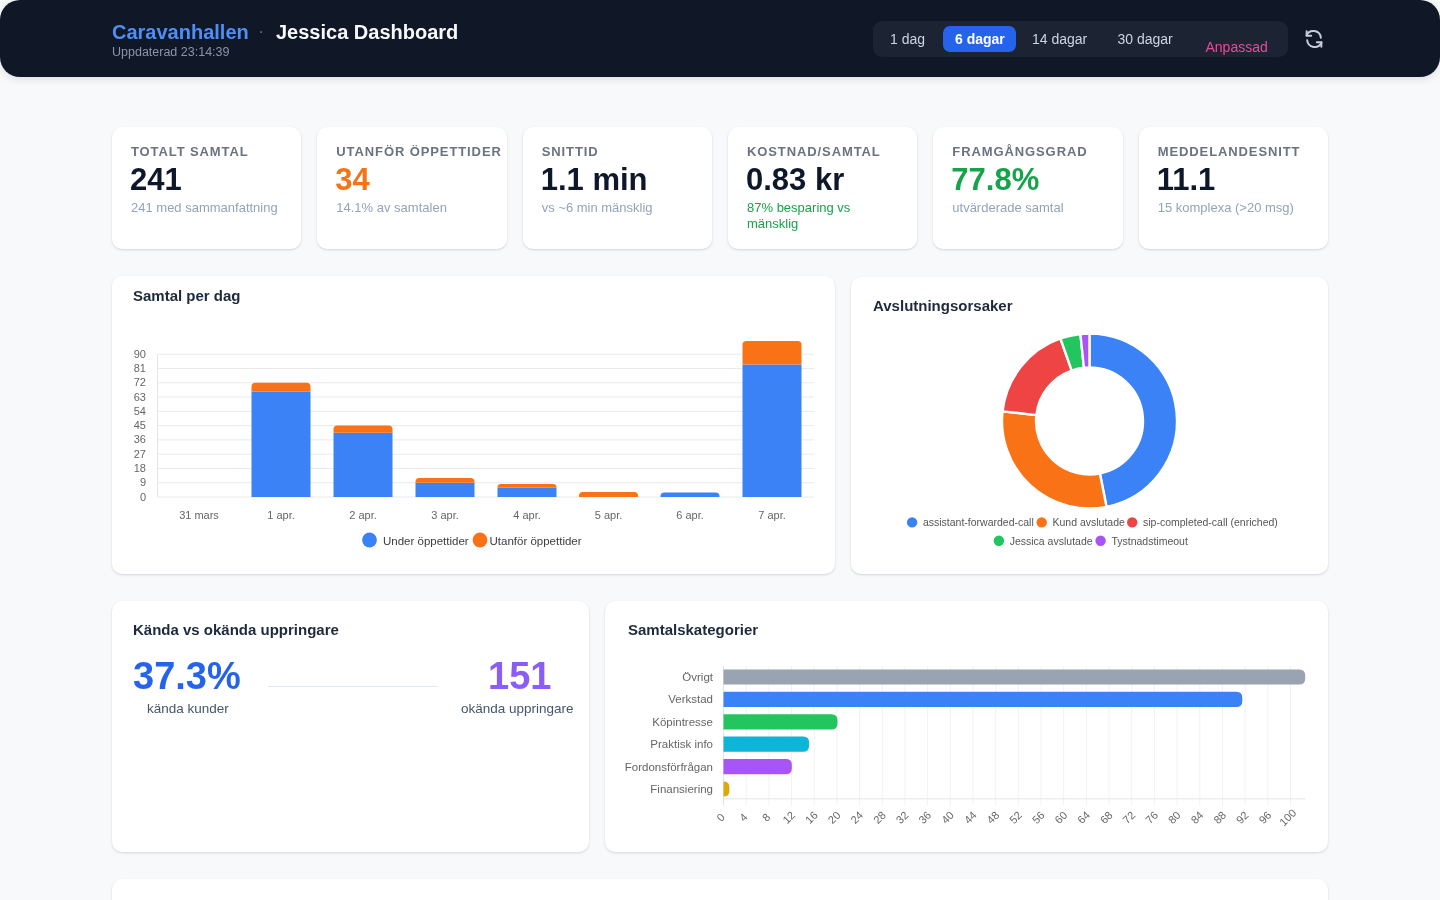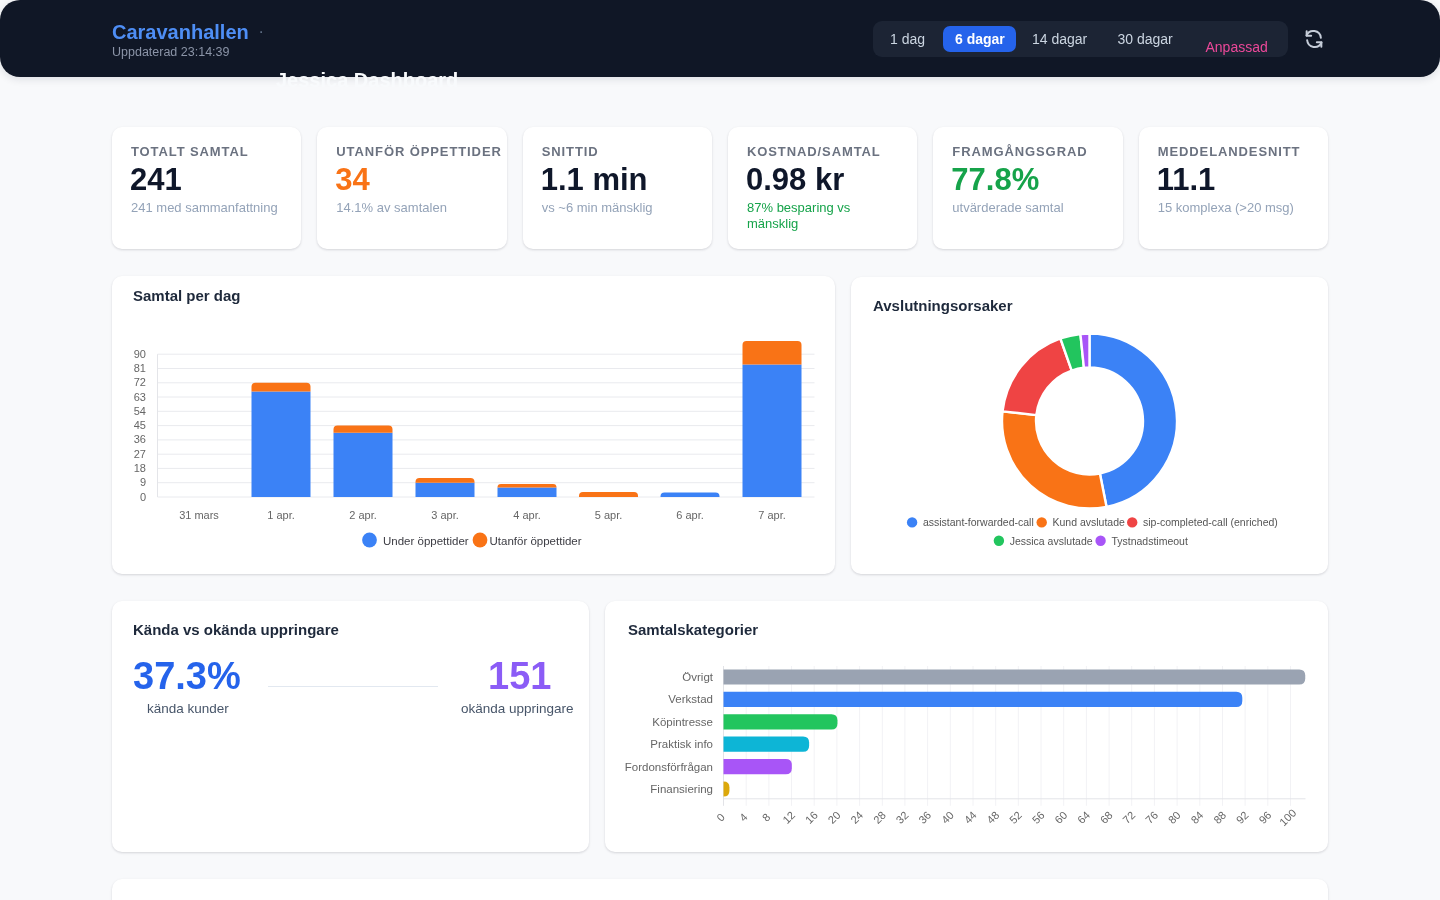--- a/index.html
+++ b/index.html
@@ -8,21 +8,21 @@
 .slabel { position:absolute; left:19px; top:17px; font-size:13px; font-weight:700; letter-spacing:.9px; color:#6b7280; }
 .sval { position:absolute; left:18px; top:35px; font-size:31px; font-weight:700; line-height:36px; }
 .ssub { position:absolute; left:19px; top:73px; font-size:13px; line-height:16px; width:155px; }
 .ctitle { position:absolute; font-size:15px; font-weight:700; color:#1e293b; }
 svg text { font-family:"Liberation Sans",sans-serif; }
 </style></head>
 <body>
 <div class="hdr">
   <div style="position:absolute;left:112px;top:21px;font-size:20px;font-weight:700;color:#4e8ef5;">Caravanhallen</div>
   <div style="position:absolute;left:258.5px;top:23px;font-size:16px;color:#64748b;">·</div>
-  <div style="position:absolute;left:276px;top:21px;font-size:20px;font-weight:700;color:#f8fafc;margin-top:48px;">Jessica Dashboard</div>
+  <div style="position:absolute;left:276px;top:21px;font-size:20px;font-weight:700;color:#f8fafc;">Jessica Dashboard</div>
   <div style="position:absolute;left:112px;top:45px;font-size:12.5px;color:#8b94a7;">Uppdaterad 23:14:39</div>
   <div style="position:absolute;left:872.5px;top:20.5px;width:415.5px;height:36.5px;background:#1c2434;border-radius:9px;"></div>
   <div style="position:absolute;left:890px;top:31px;font-size:14px;font-weight:500;color:#cbd5e1;">1 dag</div>
   <div style="position:absolute;left:943px;top:26px;width:72.5px;height:25.5px;background:#2563eb;border-radius:7px;"></div>
   <div style="position:absolute;left:955px;top:31px;font-size:14px;font-weight:700;color:#fff;">6 dagar</div>
   <div style="position:absolute;left:1032px;top:31px;font-size:14px;font-weight:500;color:#cbd5e1;">14 dagar</div>
   <div style="position:absolute;left:1117.5px;top:31px;font-size:14px;font-weight:500;color:#cbd5e1;">30 dagar</div>
   <div style="position:absolute;left:1205.5px;top:39px;font-size:14px;font-weight:500;color:#ec4899;">Anpassad</div>
   <div style="position:absolute;left:1304px;top:29px;"><svg width="20" height="20" viewBox="0 0 24 24" fill="none" stroke="#c6cdd9" stroke-width="2.4" stroke-linecap="round" stroke-linejoin="round">
 <path d="M3 7.8 A 9 9 0 0 1 20.2 10.5"></path>
@@ -42,21 +42,21 @@
 <div class="sval" style="color:#f97316">34</div>
 <div class="ssub" style="color:#94a3b8">14.1% av samtalen</div>
 </div>
 <div class="card" style="left:522.7px;top:127px;width:189.3px;height:122px">
 <div class="slabel">SNITTID</div>
 <div class="sval" style="color:#0f172a">1.1 min</div>
 <div class="ssub" style="color:#94a3b8">vs ~6 min mänsklig</div>
 </div>
 <div class="card" style="left:728.0px;top:127px;width:189.3px;height:122px">
 <div class="slabel">KOSTNAD/SAMTAL</div>
-<div class="sval" style="color:#0f172a">0.98 kr</div>
+<div class="sval" style="color:#0f172a">0.83 kr</div>
 <div class="ssub" style="color:#16a34a">87% besparing vs mänsklig</div>
 </div>
 <div class="card" style="left:933.3px;top:127px;width:189.3px;height:122px">
 <div class="slabel">FRAMGÅNGSGRAD</div>
 <div class="sval" style="color:#16a34a">77.8%</div>
 <div class="ssub" style="color:#94a3b8">utvärderade samtal</div>
 </div>
 <div class="card" style="left:1138.7px;top:127px;width:189.3px;height:122px">
 <div class="slabel">MEDDELANDESNITT</div>
 <div class="sval" style="color:#0f172a">11.1</div>

